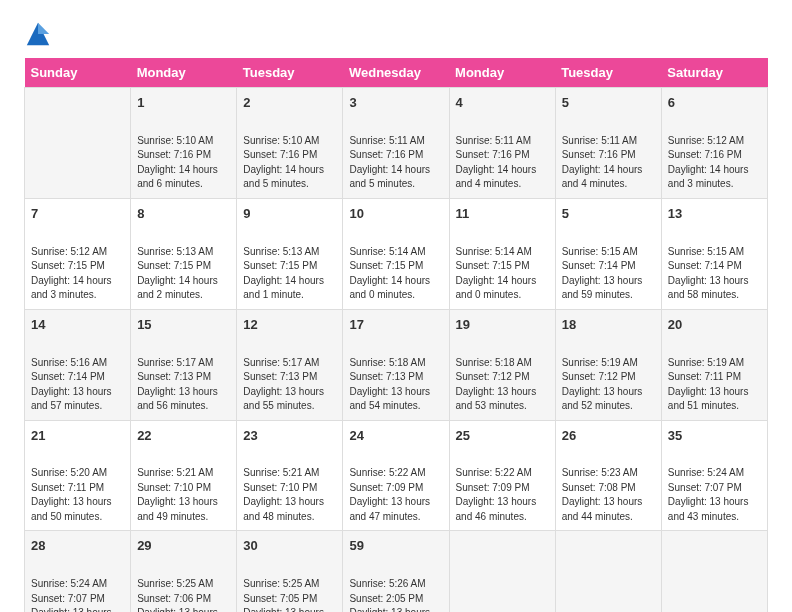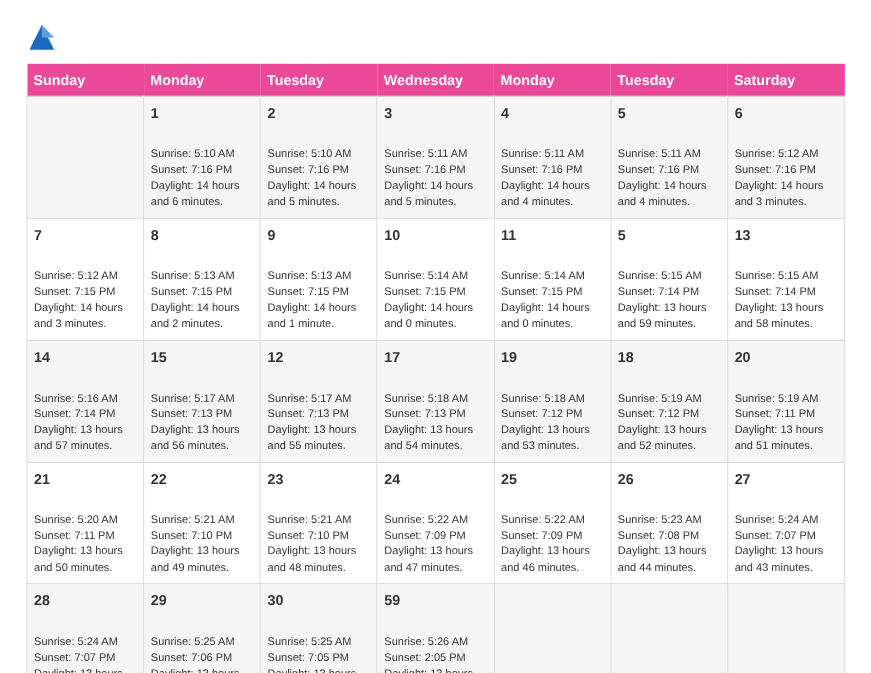--- a/index.html
+++ b/index.html
@@ -314,21 +314,21 @@
 and 46 minutes.</div>
         </td>
         <td>
           <span class="day-number">26</span>
           <div class="cell-info" style="white-space: pre-line;">Sunrise: 5:23 AM
 Sunset: 7:08 PM
 Daylight: 13 hours
 and 44 minutes.</div>
         </td>
         <td>
-          <span class="day-number">27</span>
+          <span class="day-number">35</span>
           <div class="cell-info" style="white-space: pre-line;">Sunrise: 5:24 AM
 Sunset: 7:07 PM
 Daylight: 13 hours
 and 43 minutes.</div>
         </td>
       </tr>
       <tr>
         <td>
           <span class="day-number">28</span>
           <div class="cell-info" style="white-space: pre-line;">Sunrise: 5:24 AM

